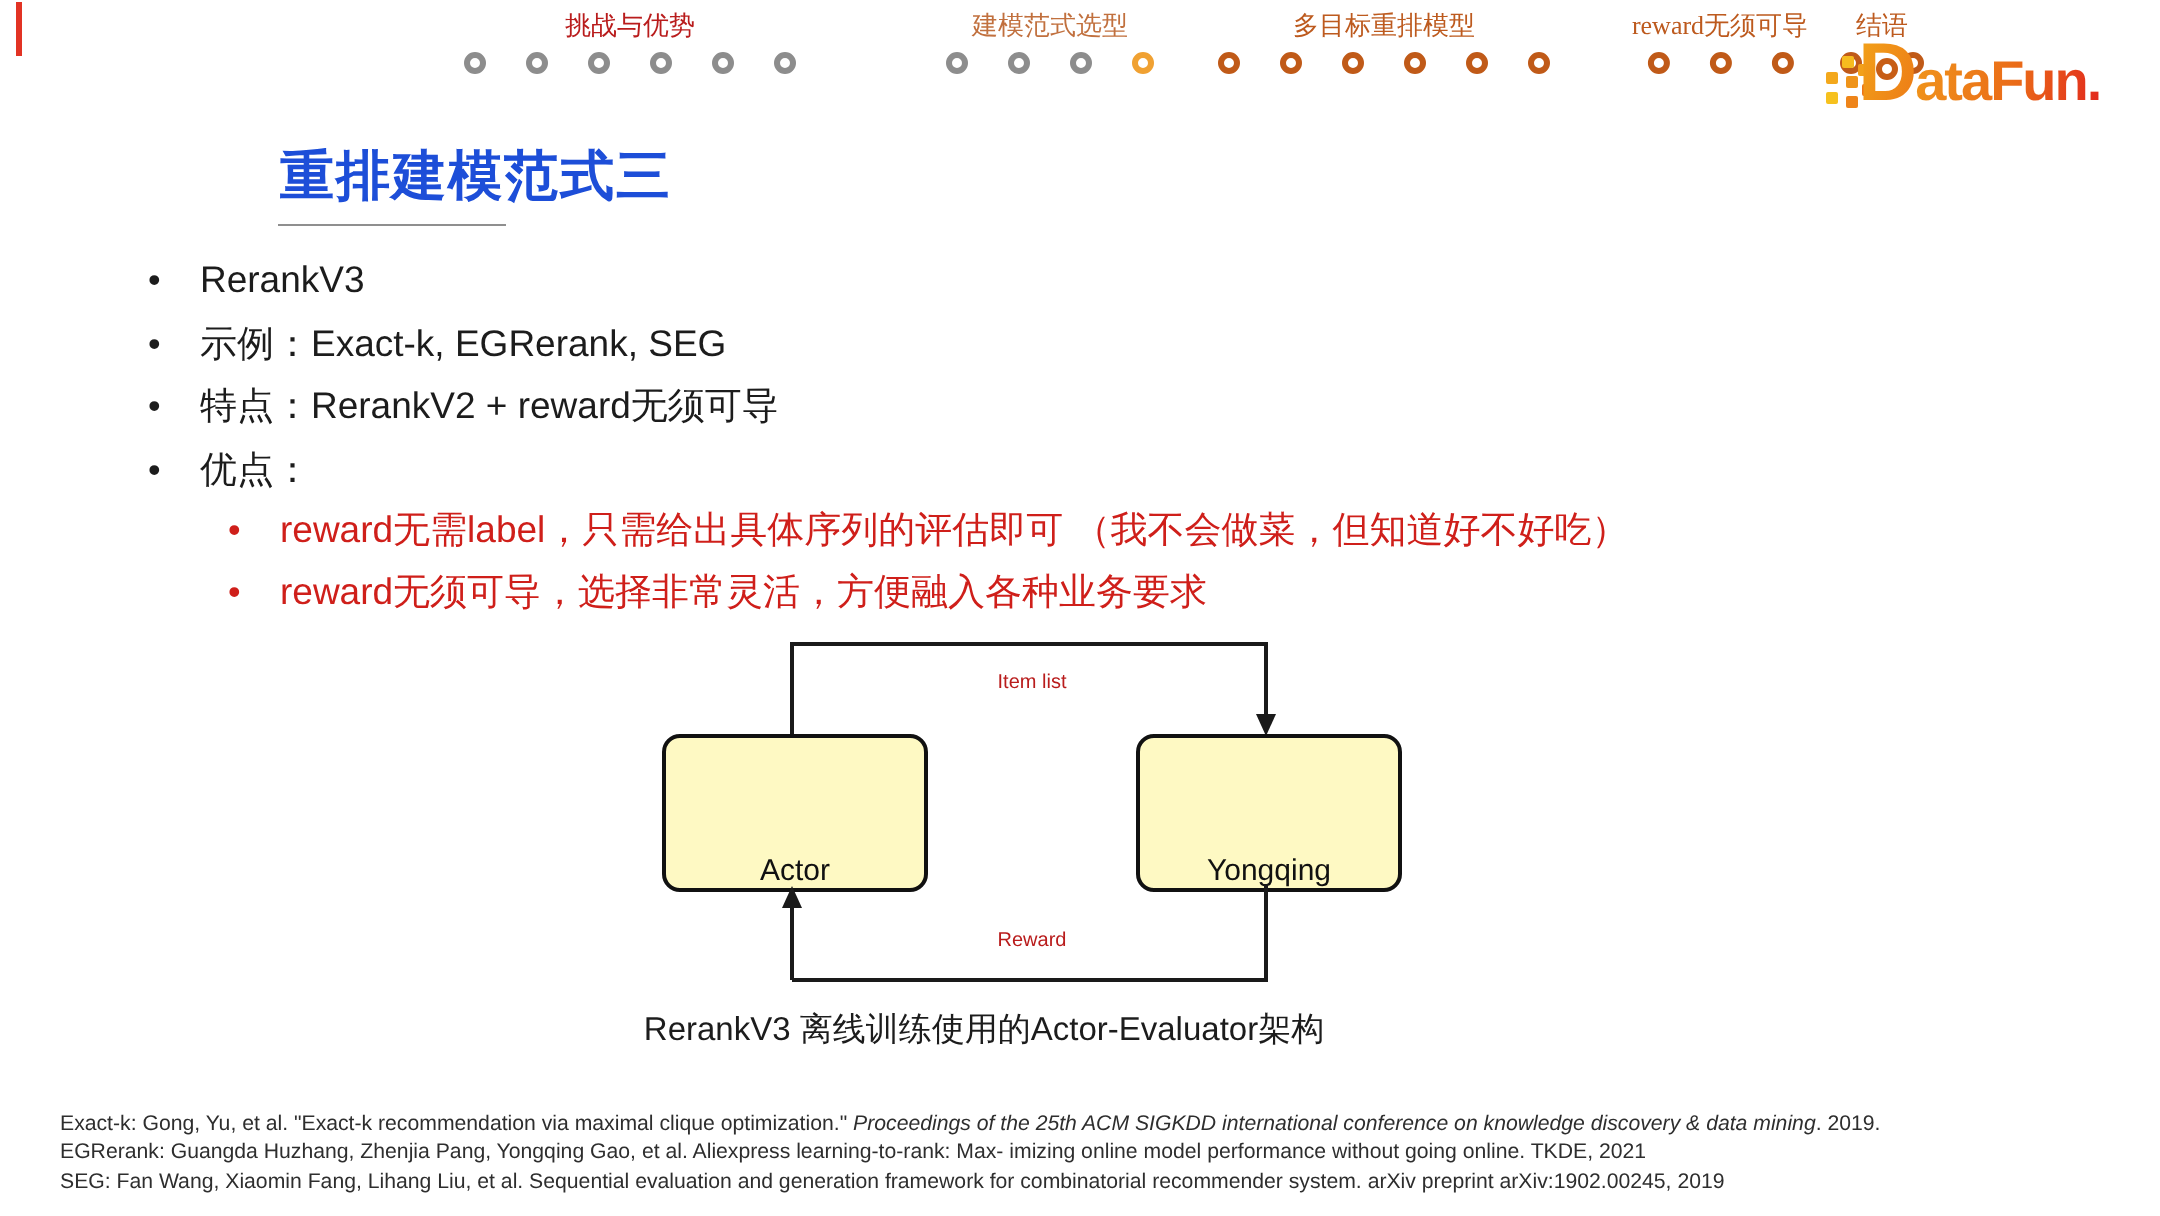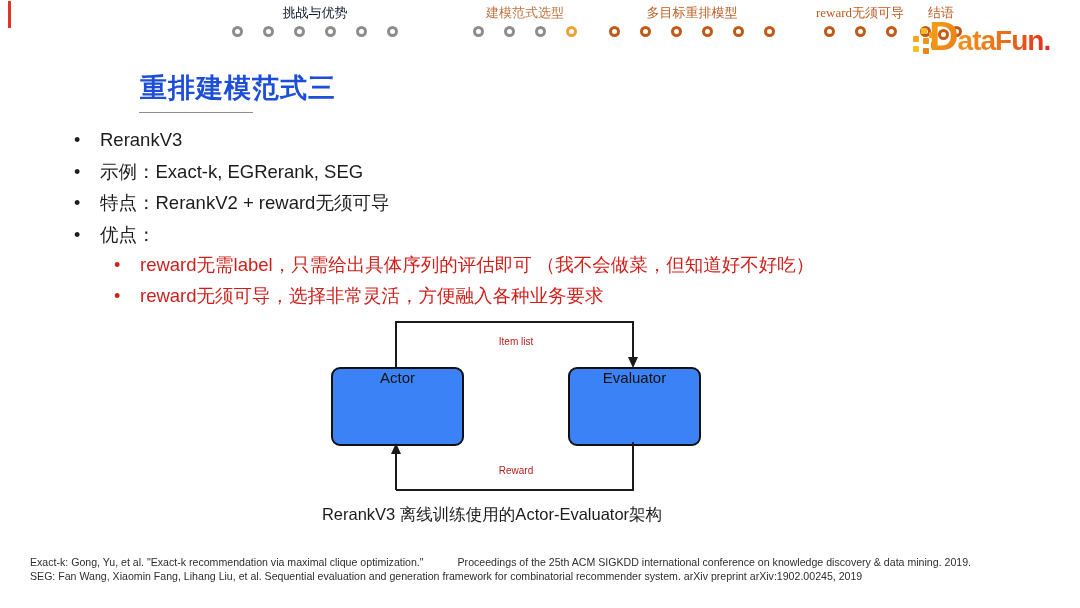--- a/index.html
+++ b/index.html
@@ -35,44 +35,44 @@
 
   
   .b-row{position:absolute;left:74px;display:flex;line-height:22px;}
   .b-row .bullet{width:26px;font-size:18px;color:#1c1c1c;}
   .b-row .txt{font-size:18.5px;color:#1c1c1c;white-space:nowrap;}
   .b-row.sub{left:114px;}
   .b-row.sub .bullet,.b-row.sub .txt{color:var(--subcolor,#cf1f1a);}
 
   
   .dline{position:absolute;background:#1a1a1a;}
-  .dbox{position:absolute;width:129px;height:75px;border:2px solid #111;border-radius:9px;background:#3b82f6;
-        display:flex;align-items:flex-start;justify-content:center;font-size:15px;color:#111;}
+  .dbox{position:absolute;width:129px;height:75px;border:2px solid #111;border-radius:9px;background:#fef9c3;
+        display:flex;align-items:flex-end;justify-content:center;font-size:15px;color:#111;}
   .dlabel{position:absolute;transform:translateX(-50%);font-size:10px;color:#b91c1c;white-space:nowrap;}
   .arrow-down{position:absolute;width:0;height:0;border-left:5px solid transparent;
               border-right:5px solid transparent;border-top:11px solid #1a1a1a;}
   .arrow-up{position:absolute;width:0;height:0;border-left:5px solid transparent;
             border-right:5px solid transparent;border-bottom:11px solid #1a1a1a;}
   .diagram-caption{position:absolute;left:492px;top:504px;transform:translateX(-50%);
                    font-size:16.5px;color:#1c1c1c;white-space:nowrap;}
 
   
   .refs{position:absolute;left:30px;top:555px;font-size:10.6px;line-height:14.3px;color:#2e2e2e;}
-  .refs .it{margin-left:31px;}
+  .refs .it{font-style:italic;}
 </style>
 </head>
 <body>
 
 <div class="slide">
 
   <div class="red-marker"></div>
 
   <div id="nav">
       <div class="nav-section" style="left: 315px;">
-        <div class="nav-title" style="color: #0f172a;">挑战与优势</div>
+        <div class="nav-title" style="color: #b91c1c;">挑战与优势</div>
         <div class="nav-dots">
           <div class="nav-dot" style="border-color: rgb(141, 141, 141);"></div>
           <div class="nav-dot" style="border-color: rgb(141, 141, 141);"></div>
           <div class="nav-dot" style="border-color: rgb(141, 141, 141);"></div>
           <div class="nav-dot" style="border-color: rgb(141, 141, 141);"></div>
           <div class="nav-dot" style="border-color: rgb(141, 141, 141);"></div>
           <div class="nav-dot" style="border-color: rgb(141, 141, 141);"></div>
         </div>
       </div>
       <div class="nav-section" style="left: 525px;">
@@ -153,31 +153,32 @@
     <div class="dline" style="left:395px;top:321px;width:2px;height:47px;"></div>
     <div class="dline" style="left:632px;top:321px;width:2px;height:38px;"></div>
     <div class="arrow-down" style="left:628px;top:357px;"></div>
 
     <div class="dlabel" style="left:516px;top:336px;">Item list</div>
 
     <div class="dbox" style="left:331px;top:367px;">
         <span>Actor</span>
       </div>
     <div class="dbox" style="left:568px;top:367px;">
-        <span>Evaluator</span>
+        <span>Yongqing</span>
       </div>
 
     <div class="arrow-up" style="left:391px;top:443px;"></div>
     <div class="dline" style="left:395px;top:453px;width:2px;height:37px;"></div>
     <div class="dline" style="left:632px;top:442px;width:2px;height:48px;"></div>
     <div class="dline" style="left:396px;top:489px;width:238px;height:2px;"></div>
 
     <div class="dlabel" style="left:516px;top:465px;">Reward</div>
   </div>
 
   <div class="diagram-caption">RerankV3 离线训练使用的Actor-Evaluator架构</div>
 
   <div class="refs" id="refs">
       <div><span>Exact-k: Gong, Yu, et al. "Exact-k recommendation via maximal clique optimization." </span><span class="it">Proceedings of the 25th ACM SIGKDD international conference on knowledge discovery &amp; data mining</span><span>. 2019.</span></div>
+      <div><span>EGRerank: Guangda Huzhang, Zhenjia Pang, Yongqing Gao, et al. Aliexpress learning-to-rank: Max- imizing online model performance without going online. TKDE, 2021</span></div>
       <div><span>SEG: Fan Wang, Xiaomin Fang, Lihang Liu, et al. Sequential evaluation and generation framework for combinatorial recommender system. arXiv preprint arXiv:1902.00245, 2019</span></div>
     </div>
 
 </div>
 
 </body></html>

